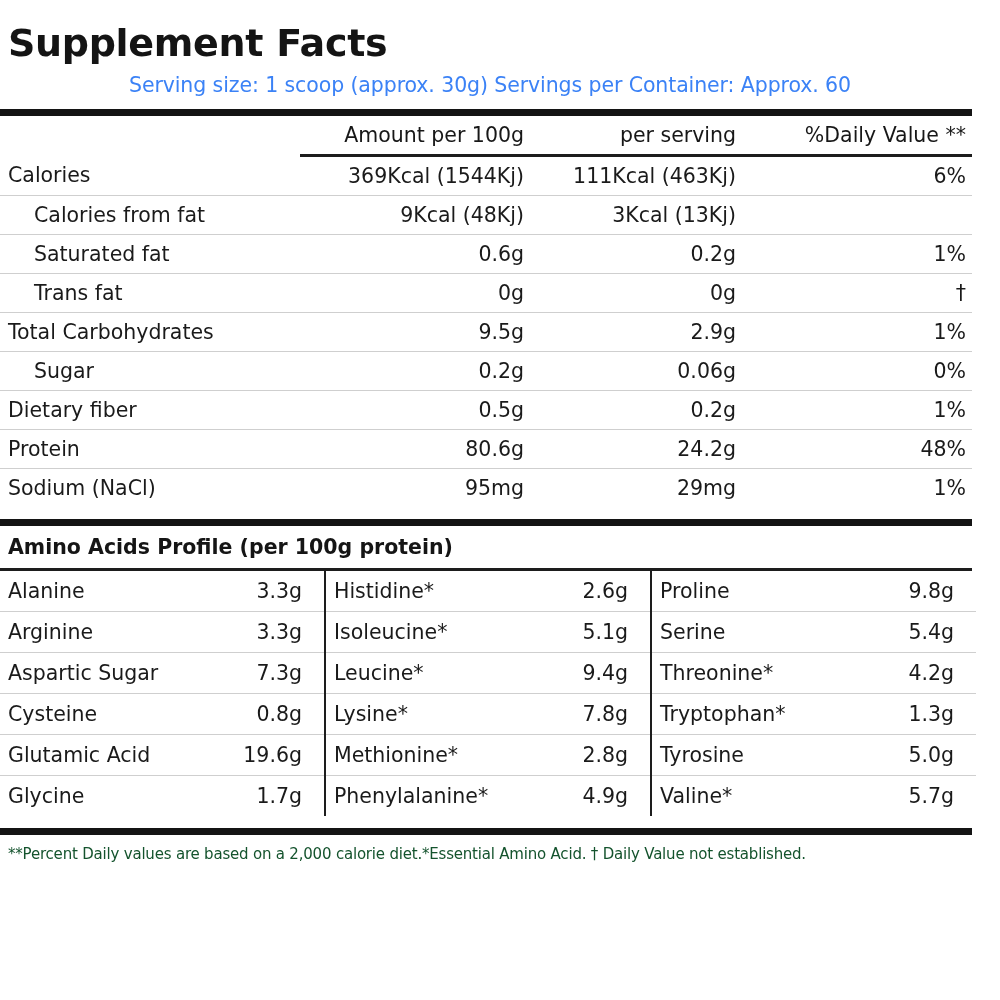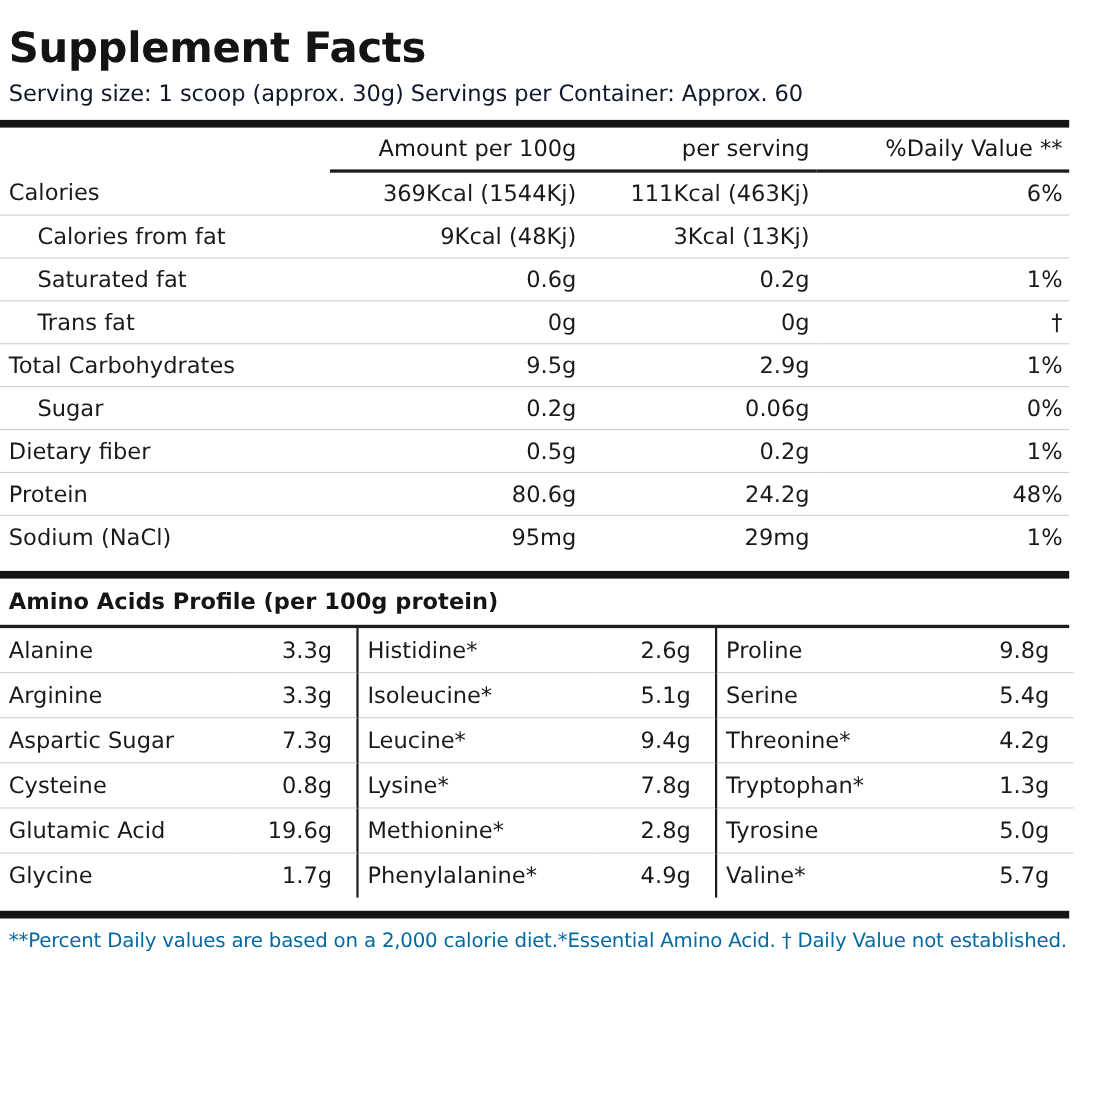--- a/index.html
+++ b/index.html
@@ -28,22 +28,23 @@
     font-size: 38px;
     font-weight: bold;
     letter-spacing: -0.3px;
     line-height: 1;
     padding: 16px 0 0 8px;
     color: #141414;
   }
   .serving {
     font-size: 20.5px;
     padding: 11px 0 0 8px;
-    color: #0f172a;
+    color: #3b82f6;
     letter-spacing: -0.1px;
+    text-align: center;
   }
   .rule-thick {
     height: 7px;
     background: #141414;
     margin: 12px 0 0 0;
   }
   .rule-mid {
     height: 3px;
     background: #1d1d1d;
   }
@@ -107,23 +108,23 @@
   }
   table.amino td.name { text-align: left; padding-left: 8px; }
   table.amino td.val { text-align: right; padding-right: 22px; }
   table.amino td.sep {
     border-bottom: 0;
     background: #1d1d1d;
     padding: 0;
   }
   table.amino tr.last td { border-bottom: 0; }
   .footnote {
-    font-size: 18px;
+    font-size: 15px;
     padding: 10px 0 0 8px;
-    color: #0369a1;
+    color: #14532d;
     letter-spacing: -0.2px;
   }
 </style>
 </head>
 <body>
 
 <div class="panel">
 
   <div class="title">Supplement Facts</div>
   <div class="serving">Serving size: 1 scoop (approx. 30g) Servings per Container: Approx. 60</div>

